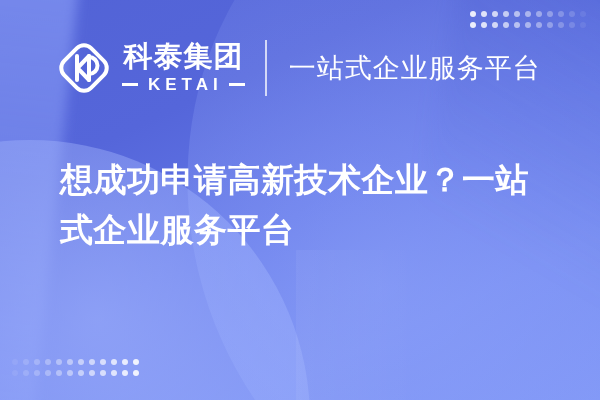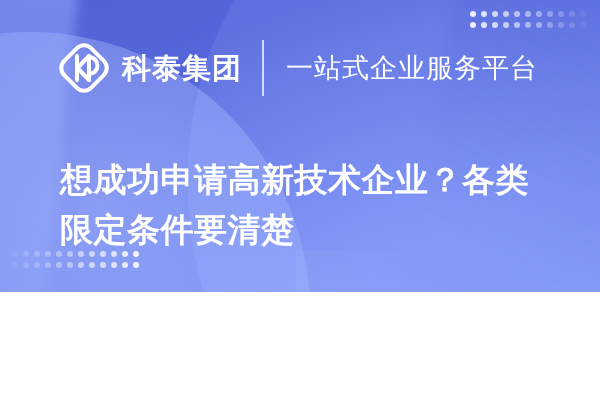--- a/index.html
+++ b/index.html
@@ -3,21 +3,21 @@
 <meta charset="utf-8">
 <style>
   html, body {
     margin: 0;
     padding: 0;
     background: #ffffff;
   }
   #poster {
     position: relative;
     width: 600px;
-    height: 292px;
+    height: 400px;
     overflow: hidden;
     font-family: "Liberation Sans", "DejaVu Sans", sans-serif;
     background: linear-gradient(155deg, #5263d6 0%, #5566da 28%, #6276e8 52%, #7288f1 76%, #7b92f5 100%);
   }
 
   
   .bg-layer { position: absolute; inset: 0; pointer-events: none; }
 
   
   .band-left {
@@ -231,26 +231,31 @@
             <rect x="13" y="13" width="38" height="38" rx="10" ry="10" fill="none" stroke="#ffffff" stroke-width="4"></rect>
           </g>
           <path d="M25 20 L25 44" stroke="#ffffff" stroke-width="4" fill="none" stroke-linecap="round"></path>
           <path d="M37 20 L25.5 32 L37 44" stroke="#ffffff" stroke-width="4" fill="none" stroke-linecap="round" stroke-linejoin="round"></path>
           <path d="M37 20 L37 44" stroke="#ffffff" stroke-width="4" fill="none" stroke-linecap="round"></path>
           <path d="M37 21 A8.5 8.5 0 0 1 37 38" stroke="#ffffff" stroke-width="4" fill="none"></path>
         </svg>
       </span>
       <span class="logo-words">
         <span class="logo-cn">科泰集团</span>
+        <span class="logo-en-row">
+          <span class="logo-dash"></span>
+          <span class="logo-en">KETAI</span>
+          <span class="logo-dash"></span>
+        </span>
       </span>
     </div>
 
     <div class="divider"></div>
 
     <div class="tagline">
       <span class="tagline-main">一站式企业服务平台</span>
     </div>
 
   </div>
 
-  <div class="headline">想成功申请高新技术企业？各类限定条件要清楚</div>
+  <div class="headline">想成功申请高新技术企业？一站式企业服务平台</div>
 
 </div>
 
 </body></html>

